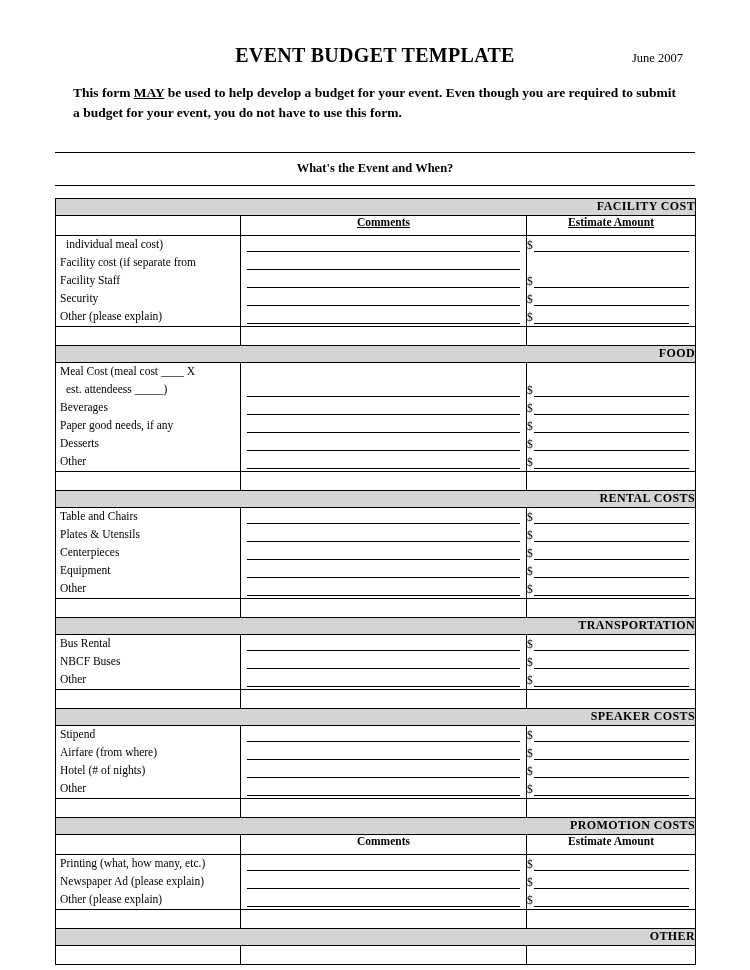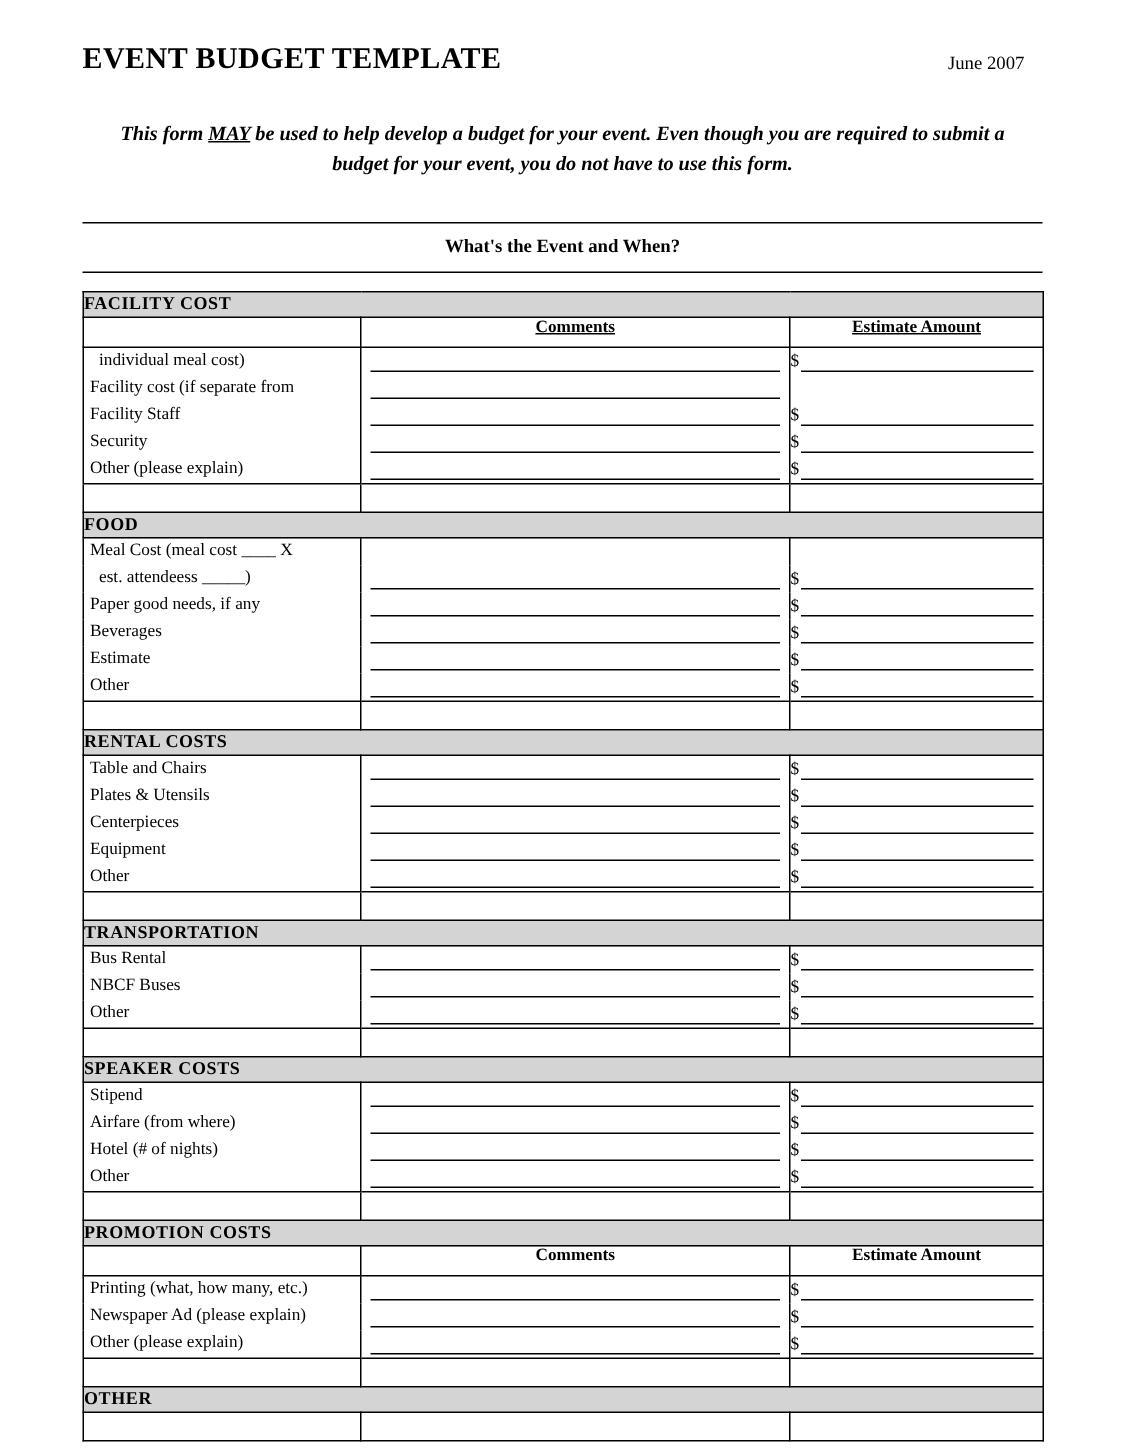--- a/index.html
+++ b/index.html
@@ -19,43 +19,42 @@
     width: 750px;
     height: 970px;
     box-sizing: border-box;
     padding: 28px 55px 0 55px;
     position: relative;
   }
   
   .header-row {
     display: flex;
     align-items: baseline;
-    justify-content: flex-start;
+    justify-content: center;
     position: relative;
-    margin-top: 0;
+    margin-top: 16px;
   }
   .doc-title {
     font-size: 20px;
     font-weight: bold;
     letter-spacing: 0.3px;
     text-align: center;
     font-family: "Liberation Serif", serif;
   }
   .doc-date {
     position: absolute;
     right: 12px;
     bottom: 1px;
     font-size: 12.5px;
   }
   .intro {
-    margin-top: 28px;
+    margin-top: 16px;
     font-size: 13.5px;
-    font-style: italic;
     font-weight: bold;
-    text-align: center;
+    text-align: left;
     line-height: 1.45;
     padding: 0 18px;
   }
   .intro u { text-decoration: underline; }
 
   
   .rule {
     border-top: 1.5px solid #000;
     margin-top: 30px;
   }
@@ -74,21 +73,21 @@
     margin-top: 12px;
     table-layout: fixed;
   }
   table.budget td {
     border: 1px solid #000;
     padding: 0;
     vertical-align: top;
   }
   .band td {
     background: #d4d4d4;
-    text-align: left;
+    text-align: right;
     font-weight: bold;
     font-size: 12px;
     letter-spacing: 0.4px;
     padding: 3px 0 3px 0;
     height: 16px;
   }
   .colhead td {
     border-left: 1px solid #000;
     border-right: 1px solid #000;
     border-top: none;
@@ -282,49 +281,49 @@
             </div>
           </td>
           <td class="money">
             <div class="money-inner blank-wrap">
               <span class="sym">$</span>
               <span class="ln"></span>
             </div>
           </td>
         </tr>
         <tr class="item">
+          <td class="label">Beverages</td>
+          <td>
+            <div class="blank-wrap">
+              <div class="blank-line"></div>
+            </div>
+          </td>
+          <td class="money">
+            <div class="money-inner blank-wrap">
+              <span class="sym">$</span>
+              <span class="ln"></span>
+            </div>
+          </td>
+        </tr>
+        <tr class="item">
           <td class="label">Paper good needs, if any</td>
           <td>
             <div class="blank-wrap">
               <div class="blank-line"></div>
             </div>
           </td>
           <td class="money">
             <div class="money-inner blank-wrap">
               <span class="sym">$</span>
               <span class="ln"></span>
             </div>
           </td>
         </tr>
         <tr class="item">
-          <td class="label">Beverages</td>
-          <td>
-            <div class="blank-wrap">
-              <div class="blank-line"></div>
-            </div>
-          </td>
-          <td class="money">
-            <div class="money-inner blank-wrap">
-              <span class="sym">$</span>
-              <span class="ln"></span>
-            </div>
-          </td>
-        </tr>
-        <tr class="item">
-          <td class="label">Estimate</td>
+          <td class="label">Desserts</td>
           <td>
             <div class="blank-wrap">
               <div class="blank-line"></div>
             </div>
           </td>
           <td class="money">
             <div class="money-inner blank-wrap">
               <span class="sym">$</span>
               <span class="ln"></span>
             </div>

